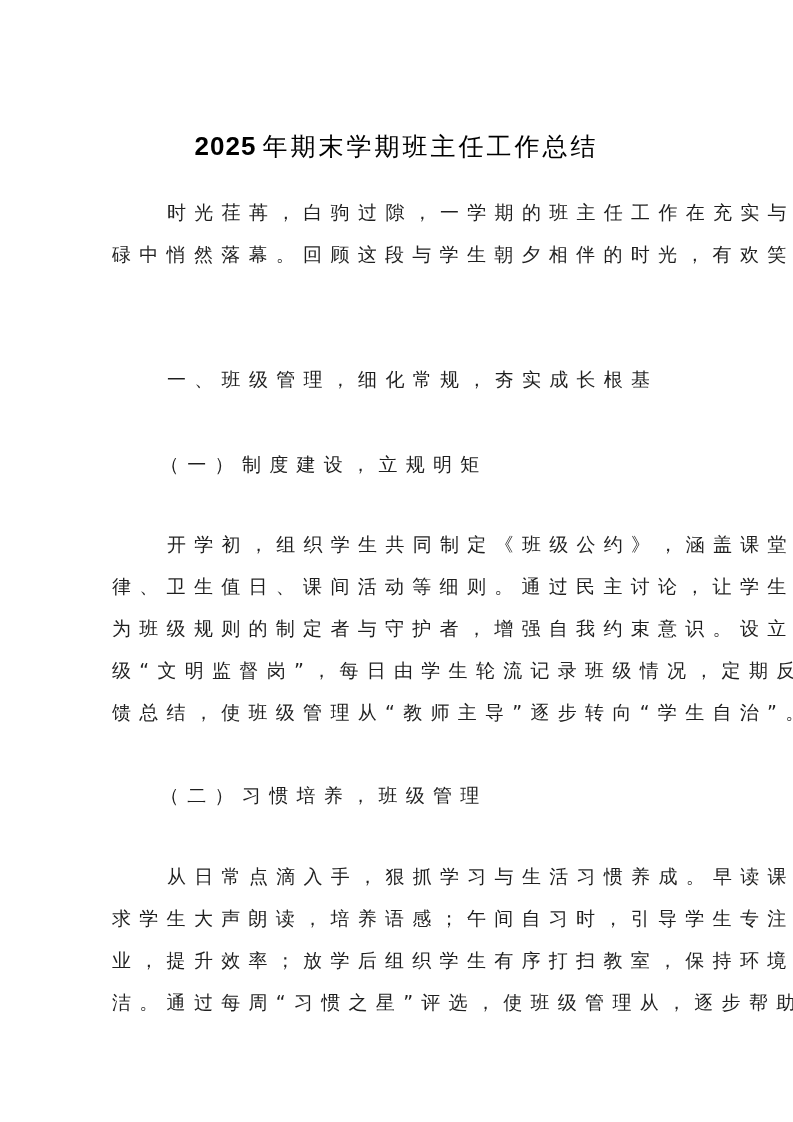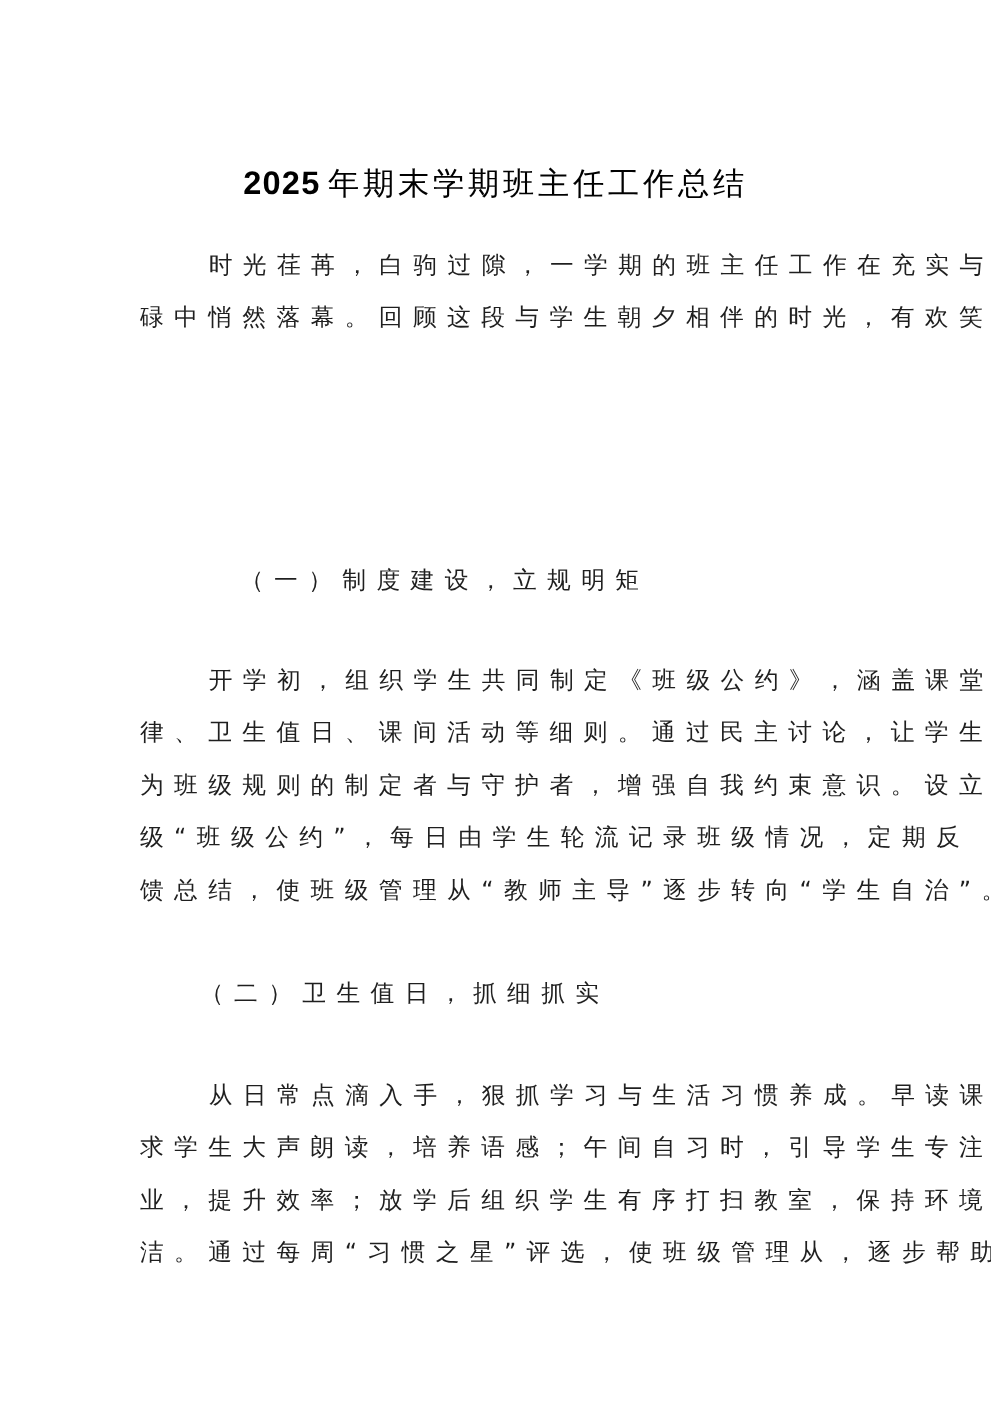--- a/index.html
+++ b/index.html
@@ -75,32 +75,33 @@
 
   <div class="title">
     <span class="year">2025</span><span class="rest">年期末学期班主任工作总结</span>
   </div>
 
   <div class="block" style="top:191px;">
     <div class="line indent">时光荏苒，白驹过隙，一学期的班主任工作在充实与忙</div>
     <div class="line">碌中悄然落幕。回顾这段与学生朝夕相伴的时光，有欢笑与</div>
   </div>
 
+  <div class="heading" style="left:167px; top:358px;">一、班级管理，细化常规，夯实成长根基</div>
 
-  <div class="heading" style="left:160px; top:443px;margin-left:32px;">（一）制度建设，立规明矩</div>
+  <div class="heading" style="left:160px; top:443px;">（一）制度建设，立规明矩</div>
 
   <div class="block" style="top:523px;">
     <div class="line indent">开学初，组织学生共同制定《班级公约》，涵盖课堂纪</div>
     <div class="line">律、卫生值日、课间活动等细则。通过民主讨论，让学生成</div>
     <div class="line">为班级规则的制定者与守护者，增强自我约束意识。设立班</div>
-    <div class="line">级“班级公约”，每日由学生轮流记录班级情况，定期反</div>
+    <div class="line">级“文明监督岗”，每日由学生轮流记录班级情况，定期反</div>
     <div class="line">馈总结，使班级管理从“教师主导”逐步转向“学生自治”。</div>
   </div>
 
-  <div class="heading" style="left:160px; top:774px;">（二）卫生值日，抓细抓实</div>
+  <div class="heading" style="left:160px; top:774px;">（二）习惯培养，班级管理</div>
 
   <div class="block" style="top:855px;">
     <div class="line indent">从日常点滴入手，狠抓学习与生活习惯养成。早读课要</div>
     <div class="line">求学生大声朗读，培养语感；午间自习时，引导学生专注作</div>
     <div class="line">业，提升效率；放学后组织学生有序打扫教室，保持环境整</div>
     <div class="line">洁。通过每周“习惯之星”评选，使班级管理从，逐步帮助</div>
   </div>
 
 </div>
 

